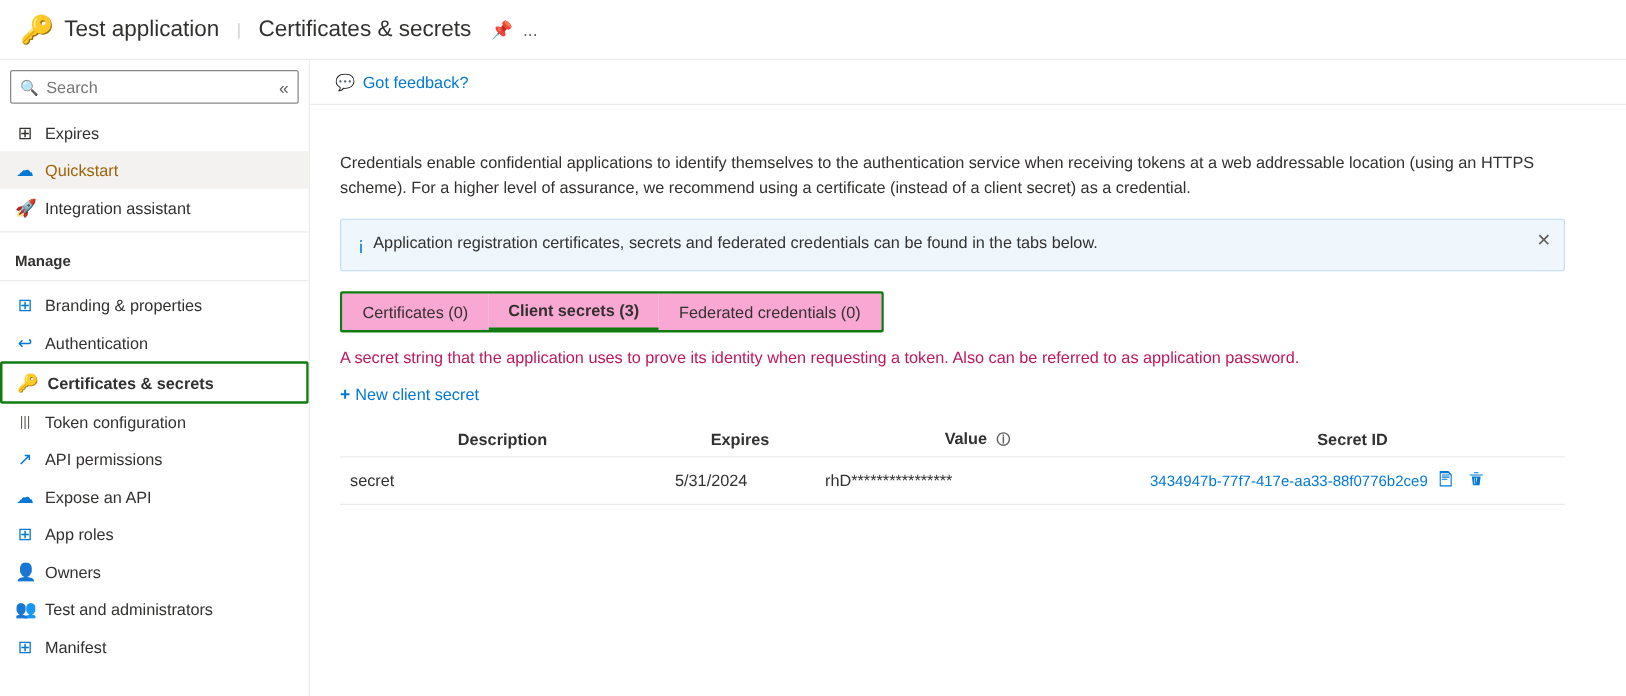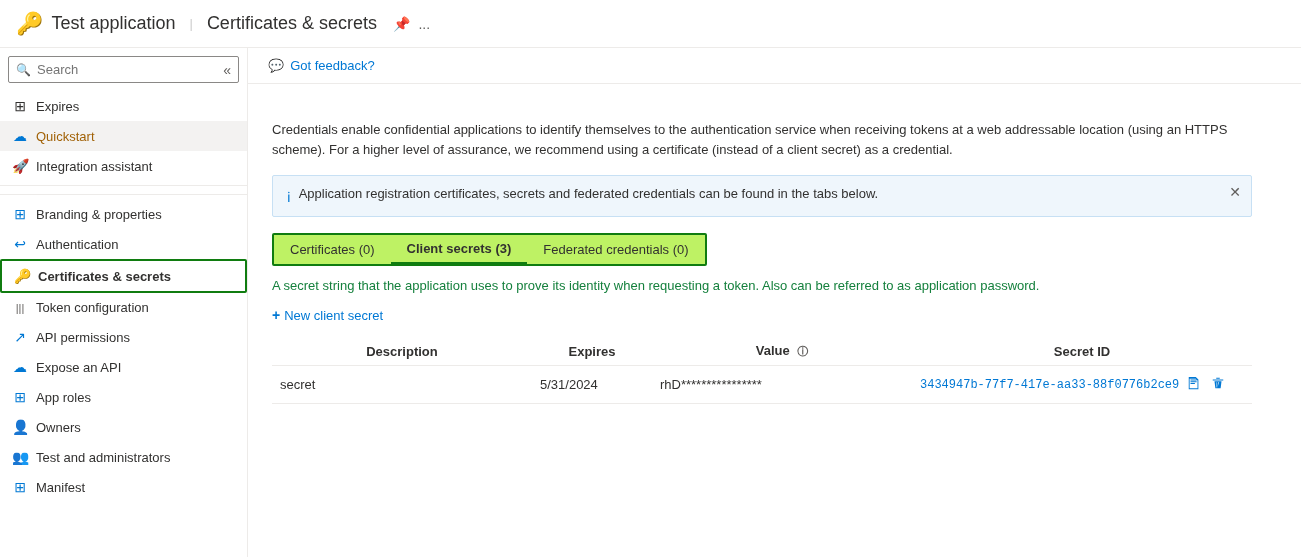--- a/index.html
+++ b/index.html
@@ -29,23 +29,23 @@
 
     
     .main { flex: 1; overflow-y: auto; padding: 0; display: flex; flex-direction: column; }
     .feedback-bar { display: flex; align-items: center; gap: 6px; padding: 10px 20px; border-bottom: 1px solid #edebe9; color: #0078d4; font-size: 13px; cursor: pointer; }
     .content-area { padding: 16px 24px; }
     .description-text { font-size: 13px; color: #323130; line-height: 1.5; max-width: 980px; margin-bottom: 16px; margin-top: 20px; }
     .info-banner { background: #eff6fc; border: 1px solid #c7e0f4; border-radius: 2px; padding: 10px 14px; display: flex; align-items: flex-start; gap: 8px; margin-bottom: 16px; max-width: 980px; position: relative; }
     .info-banner .info-icon { color: #0078d4; font-size: 14px; flex-shrink: 0; margin-top: 1px; }
     .info-banner .close-btn { position: absolute; right: 10px; top: 8px; cursor: pointer; color: #605e5c; font-size: 14px; }
     .tabs { display: flex; gap: 0; border: 2px solid #107c10; border-radius: 2px; width: fit-content; margin-bottom: 12px; }
-    .tab { padding: 6px 16px; font-size: 13px; cursor: pointer; color: #323130; background: #bef264; border: none; }
+    .tab { padding: 6px 16px; font-size: 13px; cursor: pointer; color: #323130; background: #f9a8d4; border: none; }
     .tab.active { font-weight: 600; border-bottom: 2px solid #107c10; }
-    .tab-description { font-size: 13px; color: #15803d; margin-bottom: 14px; max-width: 780px; }
+    .tab-description { font-size: 13px; color: #be185d; margin-bottom: 14px; max-width: 780px; }
     .add-secret-btn { display: flex; align-items: center; gap: 4px; color: #0078d4; font-size: 13px; cursor: pointer; margin-bottom: 14px; background: none; border: none; padding: 0; }
     .plus-icon { font-size: 14px; font-weight: 600; }
 
     
     .secrets-table { width: 100%; border-collapse: collapse; max-width: 980px; }
     .secrets-table th { text-align: center; padding: 6px 8px; font-weight: 600; font-size: 13px; color: #323130; border-bottom: 1px solid #edebe9; }
     .secrets-table td { padding: 8px 8px; font-size: 13px; color: #323130; border-bottom: 1px solid #edebe9; vertical-align: middle; }
     .col-description { width: 260px; }
     .col-expires { width: 120px; }
     .col-value { width: 260px; }
@@ -88,20 +88,21 @@
     <div class="sidebar-item" style="background:#f3f2f1;">
       <span class="item-icon" style="color:#0078d4;">☁</span>
       <span style="color:#a16207;">Quickstart</span>
     </div>
     <div class="sidebar-item">
       <span class="item-icon" style="color:#e76f00;">🚀</span>
       <span>Integration assistant</span>
     </div>
 
     <hr class="sidebar-divider">
+    <div class="sidebar-section-label">Manage</div>
     <hr class="sidebar-divider">
 
     <div class="sidebar-item">
       <span class="item-icon" style="color:#0078d4;">⊞</span>
       <span>Branding &amp; properties</span>
     </div>
     <div class="sidebar-item">
       <span class="item-icon" style="color:#0078d4;">↩</span>
       <span>Authentication</span>
     </div>
@@ -179,21 +180,21 @@
             <th class="col-secretid">Secret ID</th>
           </tr>
         </thead>
         <tbody>
           <tr>
             <td>secret</td>
             <td>5/31/2024</td>
             <td>rhD****************</td>
             <td>
               <div class="secret-id-row">
-                <span style="color:#0078d4; font-size:12px;font-family:Liberation Mono, monospace;">3434947b-77f7-417e-aa33-88f0776b2ce9</span>
+                <span style="color:#0078d4; font-size:12px;">3434947b-77f7-417e-aa33-88f0776b2ce9</span>
                 <button class="copy-btn" title="Copy">
                   <svg width="14" height="14" viewBox="0 0 16 16" fill="currentColor">
                     <path d="M4 4h7v1H4V4zm0 2h7v1H4V6zm0 2h5v1H4V8zM2 1h8l3 3v11H2V1zm1 1v12h9V5l-2-2H3z"></path>
                   </svg>
                 </button>
                 <button class="delete-btn" title="Delete" style="color:#0078d4;">
                   <svg width="14" height="14" viewBox="0 0 16 16" fill="currentColor">
                     <path d="M6 2h4v1H6V2zM2 4h12v1H2V4zm2 2h8l-1 8H5L4 6zm2 1l.5 6h1L9 7H8l-.5 6H7L6.5 7H6z"></path>
                   </svg>
                 </button>

